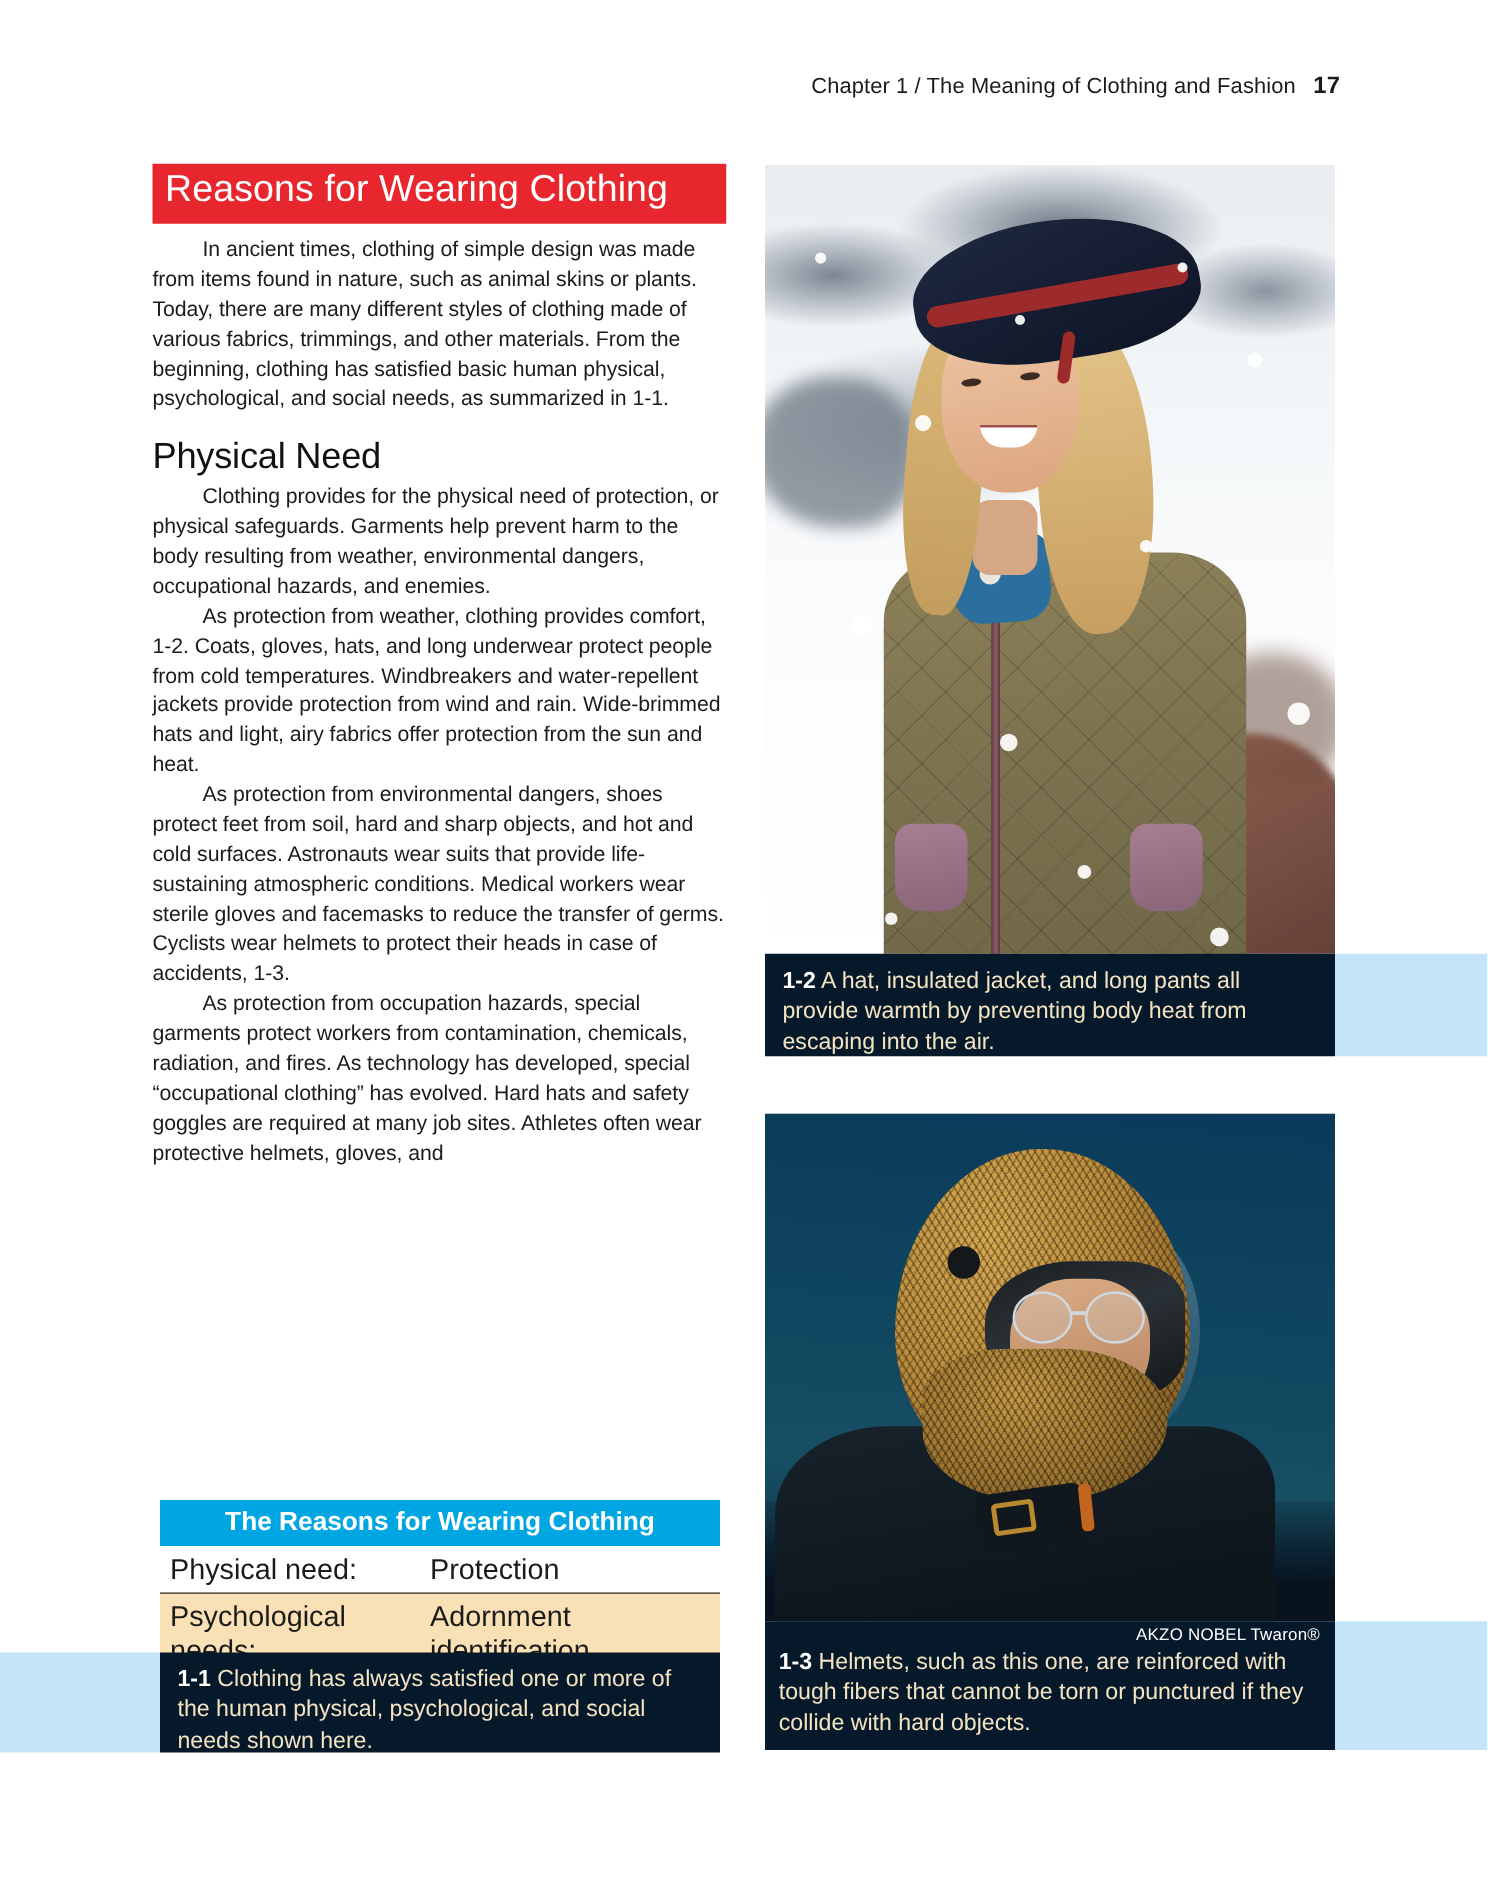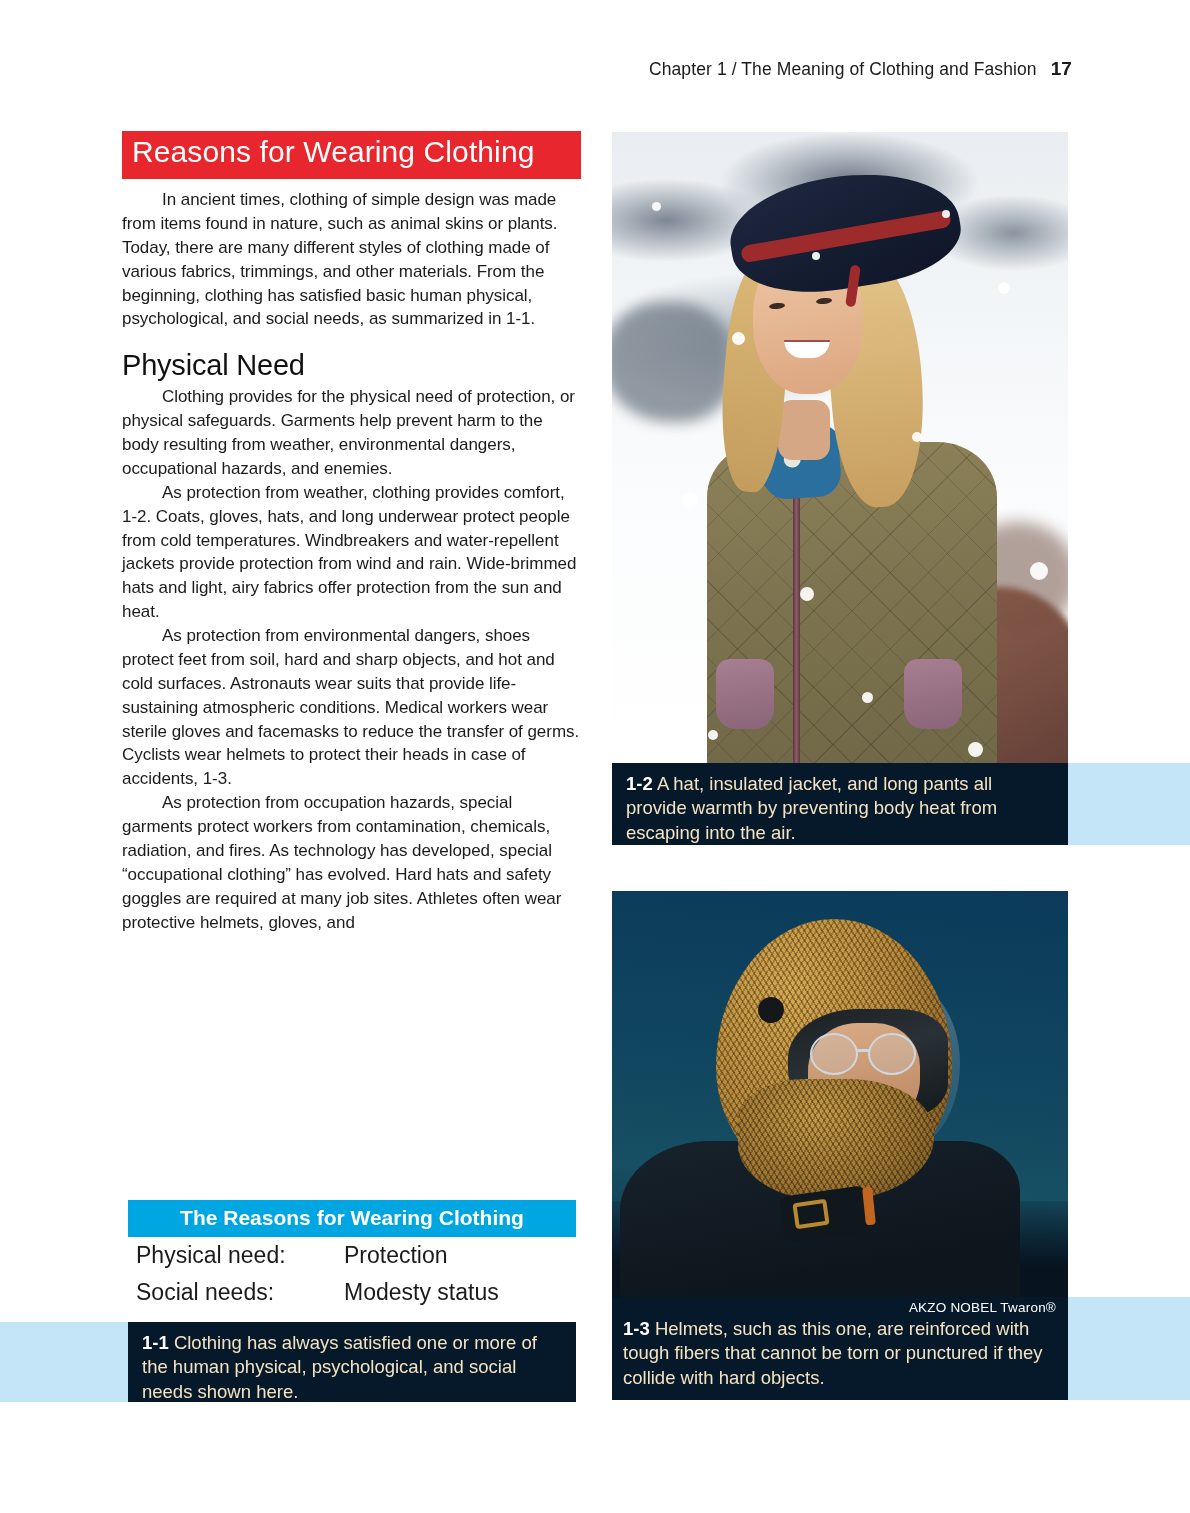--- a/index.html
+++ b/index.html
@@ -284,20 +284,24 @@
     <p class="body-p tight">As protection from occupation hazards, special garments protect workers from contamination, chemicals, radiation, and fires. As technology has developed, special “occupational clothing” has evolved. Hard hats and safety goggles are required at many job sites. Athletes often wear protective helmets, gloves, and</p>
 
   </div>
 
   <div class="tbl">
     <div class="tbl-head">The Reasons for Wearing Clothing</div>
 
     <div class="trow">
       <span class="c1">Physical need:</span>
       <span class="c2">Protection</span>
+    </div>
+    <div class="trow alt">
+      <span class="c1">Psychological needs:</span>
+      <span class="c2">Adornment identification</span>
     </div>
     <div class="trow">
       <span class="c1">Social needs:</span>
       <span class="c2">Modesty status</span>
     </div>
   </div>
 
   <div class="bluebar" id="bluebar-left"></div>
   <div class="bluebar" id="bluebar-right-top"></div>
   <div class="bluebar" id="bluebar-right-bot"></div>

